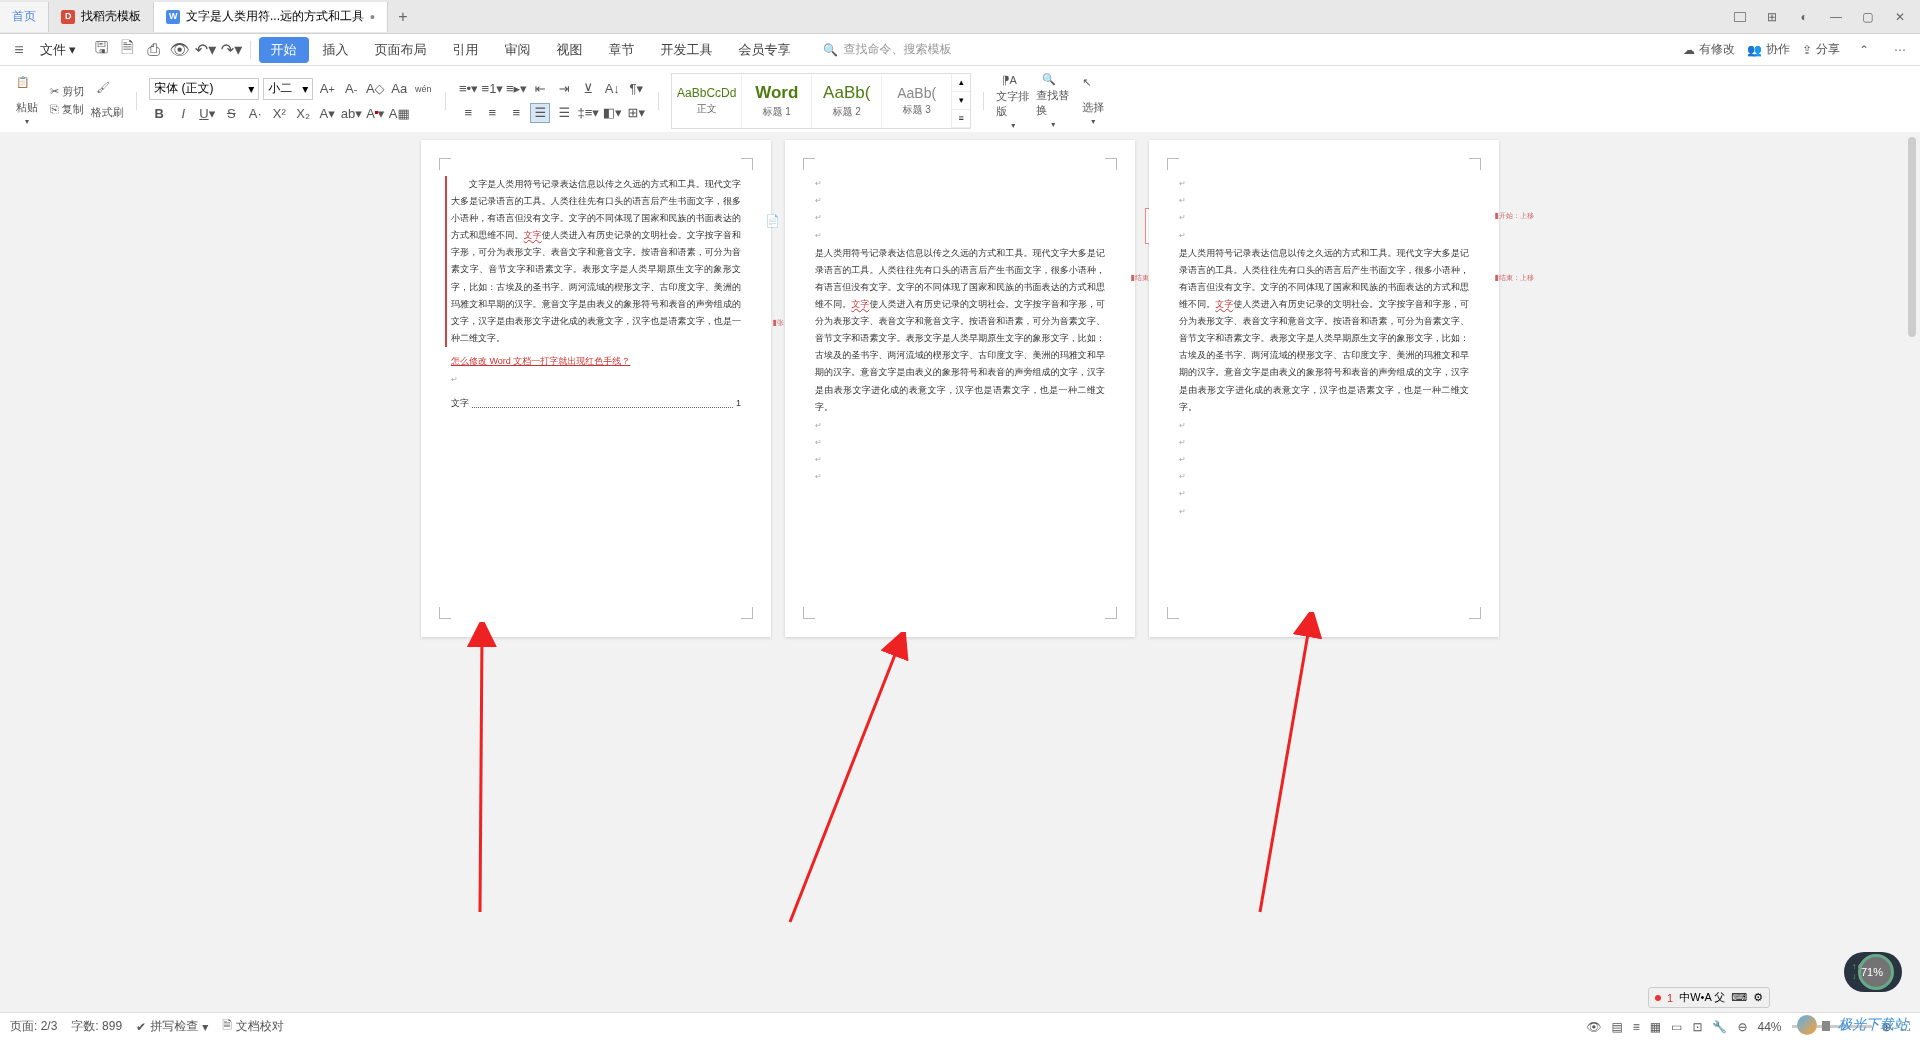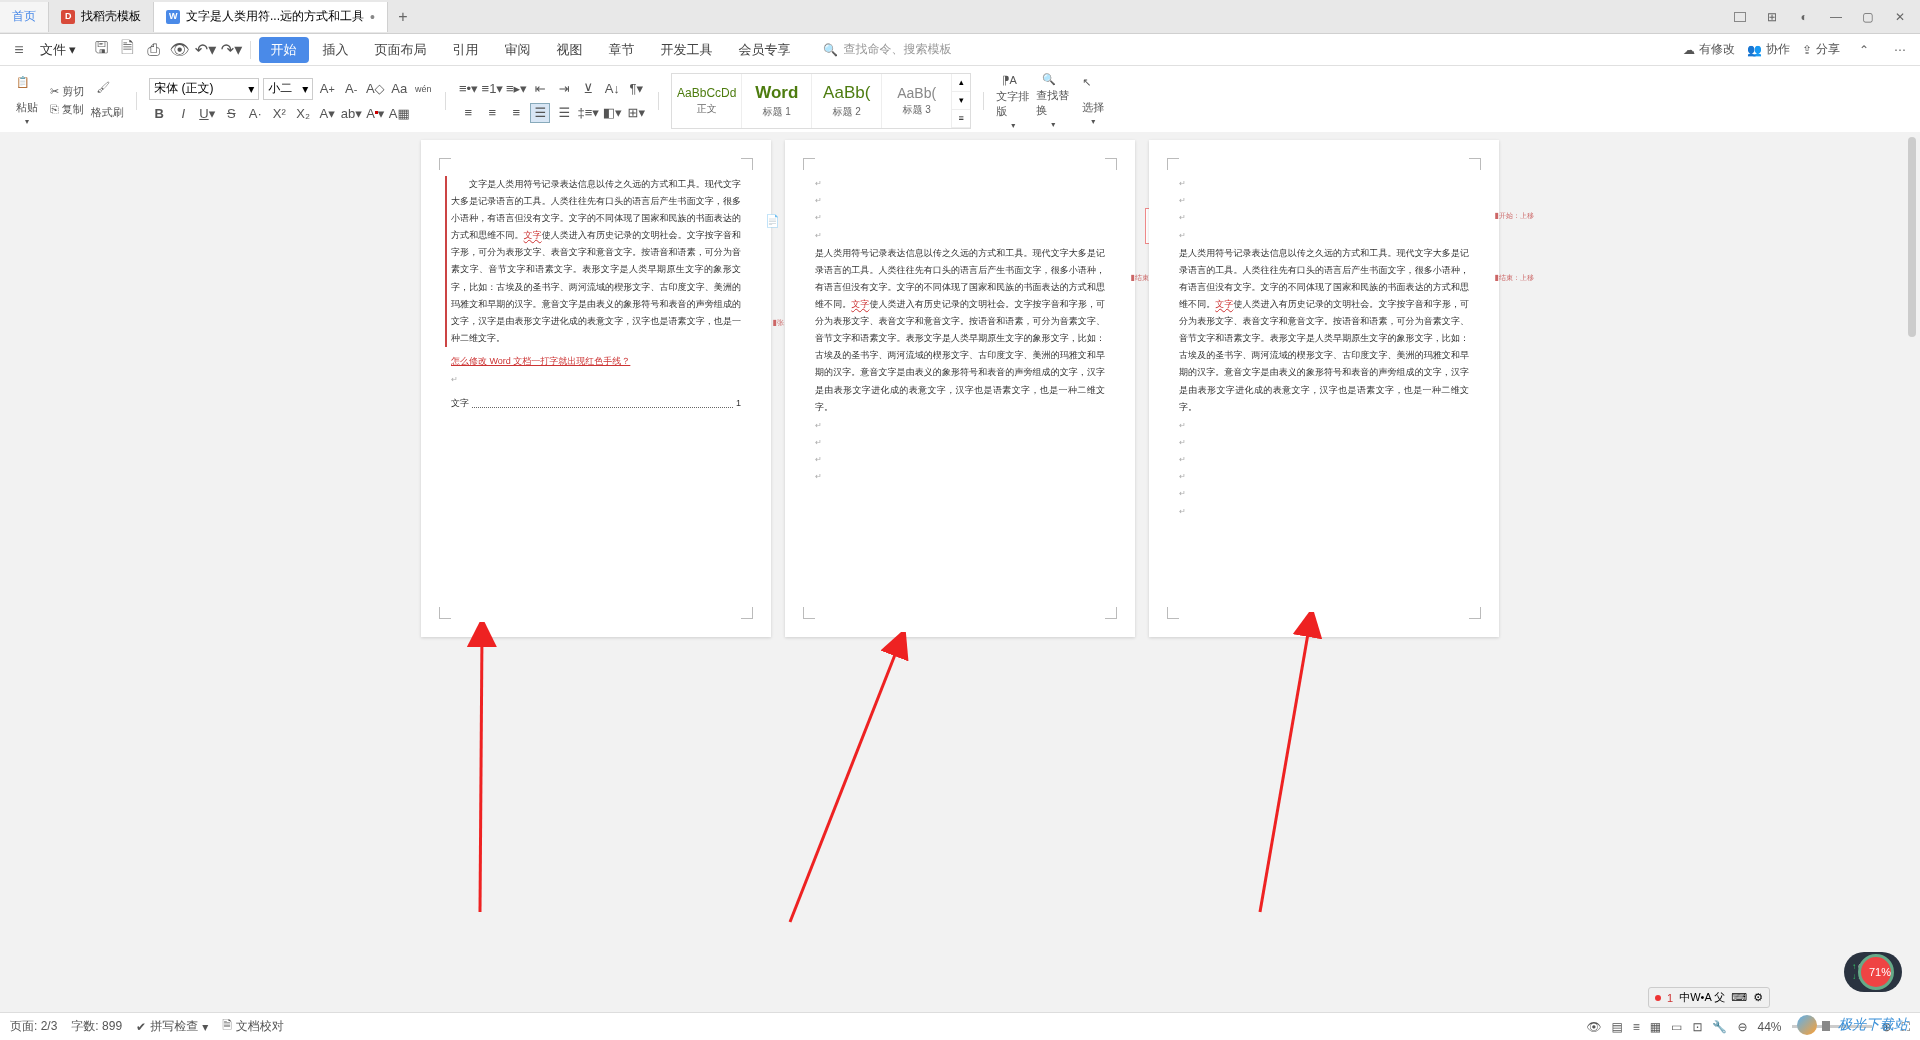--- a/index.html
+++ b/index.html
@@ -79,21 +79,21 @@
 
 
 .statusbar { position: absolute; bottom: 0; left: 0; right: 0; height: 28px; background: #fff; border-top: 1px solid #ddd; display: flex; align-items: center; padding: 0 10px; font-size: 12px; color: #555; gap: 14px; }
 .status-item { display: flex; align-items: center; gap: 4px; cursor: pointer; }
 .statusbar-right { margin-left: auto; display: flex; align-items: center; gap: 10px; }
 .zoom-slider { width: 80px; height: 3px; background: #ccc; position: relative; }
 .zoom-slider .thumb { position: absolute; width: 8px; height: 10px; background: #888; top: -4px; left: 30px; }
 
 
 .float-widget { position: absolute; right: 18px; bottom: 48px; width: 58px; height: 40px; background: #2a3340; border-radius: 20px; display: flex; align-items: center; color: #ddd; font-size: 9px; padding-left: 8px; }
-.float-circle { position: absolute; right: 8px; width: 36px; height: 36px; border-radius: 50%; background: #ef4444; border: 3px solid #6a8; display: flex; flex-direction: column; align-items: flex-end; justify-content: center; font-size: 11px; color: #fff; }
+.float-circle { position: absolute; right: 8px; width: 36px; height: 36px; border-radius: 50%; background: #737373; border: 3px solid #6a8; display: flex; flex-direction: column; align-items: flex-start; justify-content: center; font-size: 11px; color: #fff; }
 .watermark { position: absolute; right: 12px; bottom: 5px; font-size: 14px; color: #3a90d8; font-style: italic; display: flex; align-items: center; gap: 21px; }
 .watermark .logo { width: 20px; height: 20px; background: linear-gradient(135deg,#5ab0f0,#ffa030); border-radius: 50%; }
 .ime-bar { position: absolute; right: 150px; bottom: 32px; background: #f0f0f0; border: 1px solid #ccc; padding: 2px 6px; font-size: 11px; display: flex; gap: 6px; align-items: center; border-radius: 3px; }
 .red-dot { width: 6px; height: 6px; background: #e33; border-radius: 50%; display: inline-block; }
 
 
 .vscroll { position: absolute; right: 2px; top: 0; bottom: 0; width: 12px; }
 .vscroll .thumb { position: absolute; top: 5px; width: 8px; height: 200px; background: #ccc; border-radius: 4px; left: 2px; }
 </style>
 </head>

